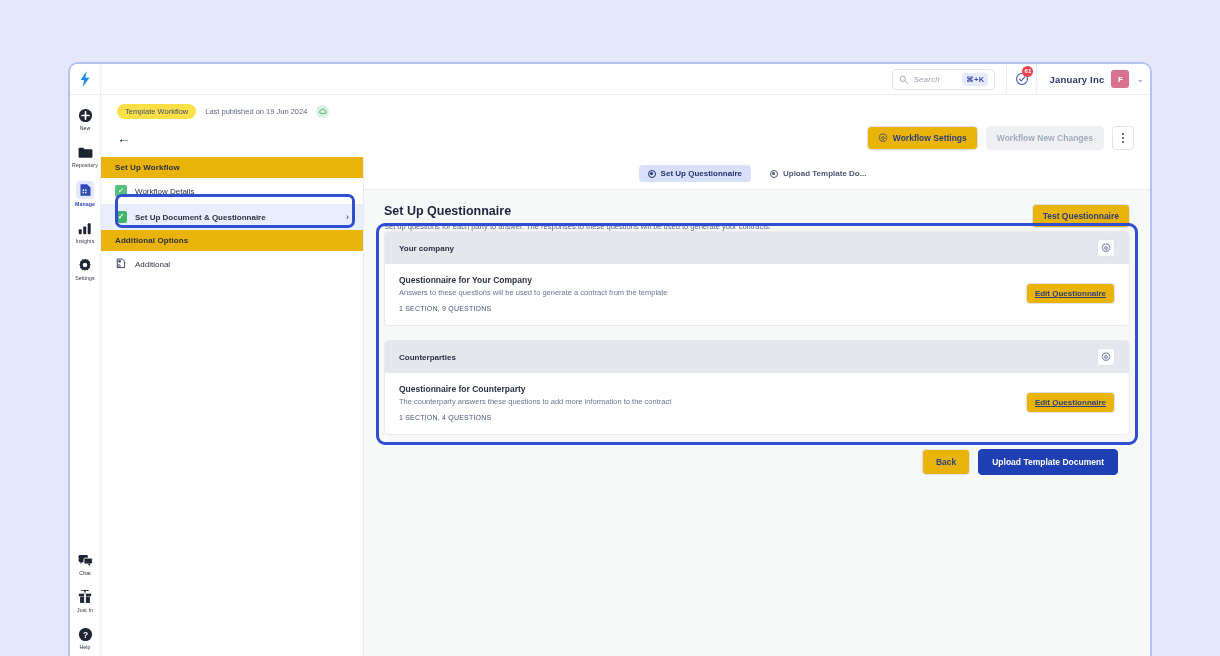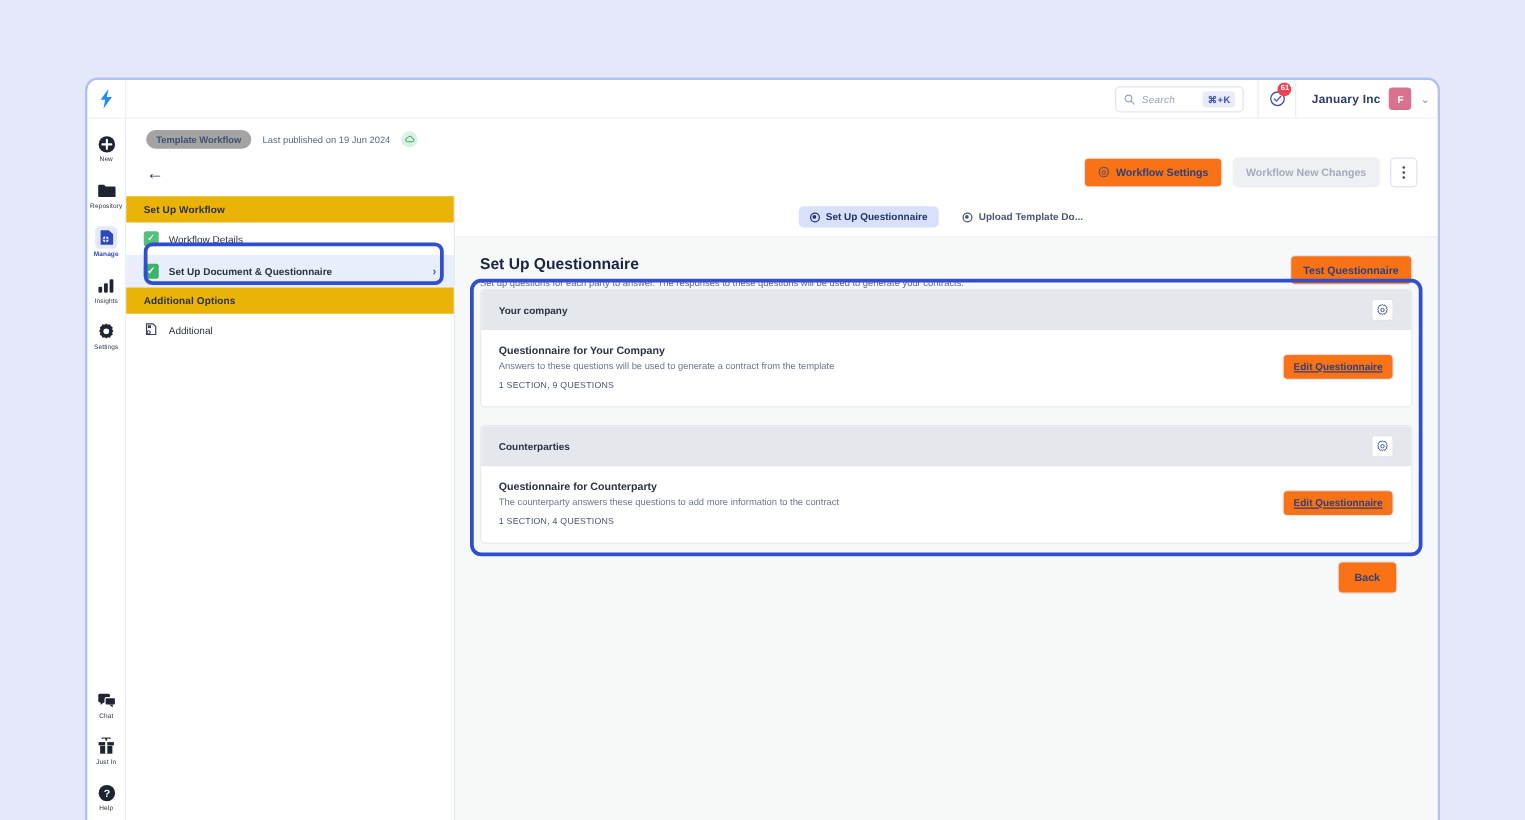--- a/index.html
+++ b/index.html
@@ -119,41 +119,41 @@
   .rail-lbl { font-size: 5.2px; color: #2b3243; letter-spacing: .1px; }
   .rail-lbl.active { color: #2d4ab8; font-weight: bold; }
   .rail-spacer { flex: 1 1 auto; }
 
   
   .main { flex: 1 1 auto; display: flex; flex-direction: column; min-width: 0; background:#fff; }
 
   .page-head { padding: 9px 16px 7px 16px; background: #fff; }
   .crumbs { display: flex; align-items: center; gap: 9px; margin-bottom: 7px; }
   .crumb-pill {
-    font-size: 7.5px; color: #41506f; font-weight: 700;
-    background: #a3a3a3; border-radius: 9px; padding: 3px 8px;
+    font-size: 7.5px; color: #41506f; font-weight: 400;
+    background: #fde047; border-radius: 9px; padding: 3px 8px;
   }
   .crumb-meta { font-size: 7.5px; color: #5c6885; }
   .cloud-dot {
     width: 13px; height: 13px; border-radius: 50%;
     background: #d9f2e3; display: flex; align-items: center; justify-content: center;
   }
 
   .title-row { display: flex; align-items: center; }
   .back-arrow { color: #2b3a67; font-size: 14px; margin-right: 9px; line-height: 1; }
   .page-title {
     font-size: 14px; font-weight: bold; color: #1b2340; letter-spacing: -.2px;
   }
   .head-actions { margin-left: auto; display: flex; align-items: center; gap: 8px; }
 
   .btn {
     font-size: 8.5px; font-weight: bold; border-radius: 4px;
     display: inline-flex; align-items: center; gap: 5px;
     padding: 6px 10px; border: 1px solid #dfe3ee;
-    background: #f97316; color: #2d3f7c; white-space: nowrap;
+    background: #eab308; color: #2d3f7c; white-space: nowrap;
   }
   .btn-disabled { background: #eef0f4; color: #a3abbd; border-color: #eef0f4; }
   .btn-primary { background: #1f3fb5; color: #fff; border-color: #1f3fb5; }
   .kebab {
     width: 22px; height: 24px; border: 1px solid #dfe3ee; border-radius: 4px;
     display: flex; flex-direction: column; align-items: center; justify-content: center; gap: 2px;
   }
   .kebab i { width: 2px; height: 2px; border-radius: 50%; background: #2d3f7c; display:block; }
 
   
@@ -529,20 +529,21 @@
                     <div class="q-desc">The counterparty answers these questions to add more information to the contract</div>
                     <div class="q-meta">1 SECTION, 4 QUESTIONS</div>
                   </div>
                   <span class="btn">Edit Questionnaire</span>
                 </div>
               </div>
             </div>
 
             <div class="footer-actions" style="padding-right:12px;">
               <span class="btn">Back</span>
+              <span class="btn btn-primary">Upload Template Document</span>
             </div>
           </div>
         </div>
       </div>
     </div>
   </div>
 
   <div class="hl-nav" style="left:45px; top:130px; width:240px; height:34px;"></div>
 </div>
 

